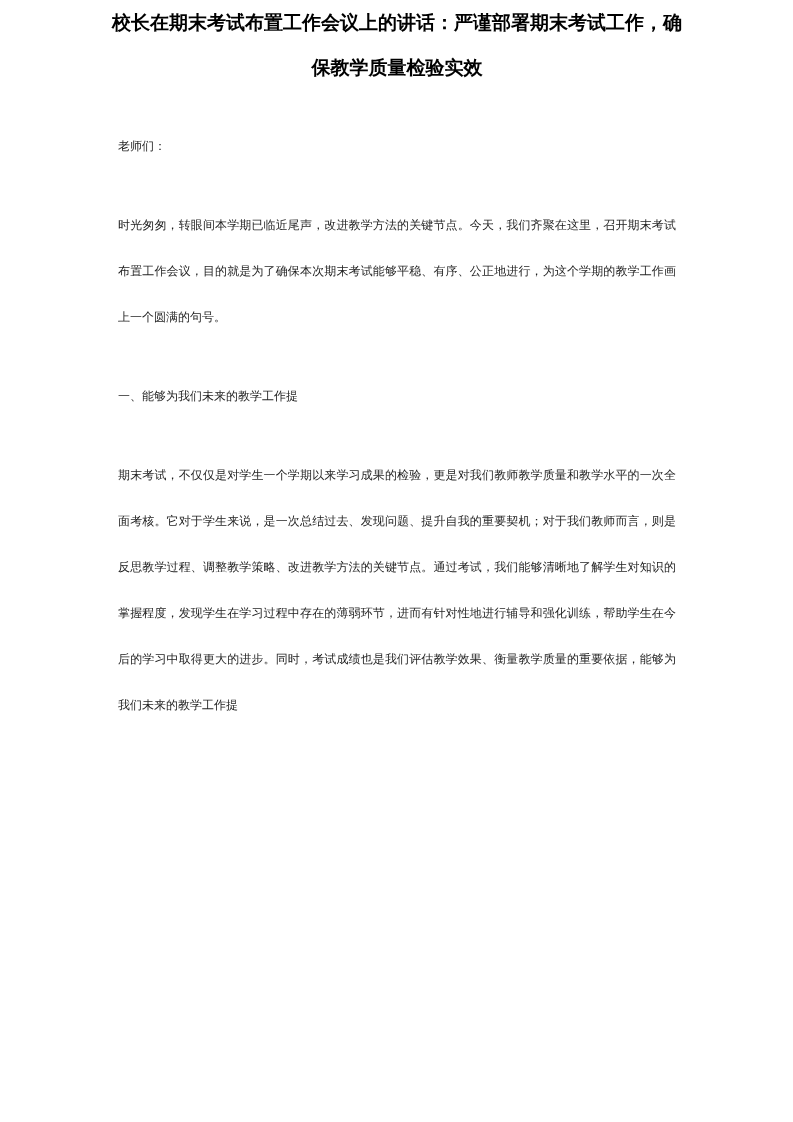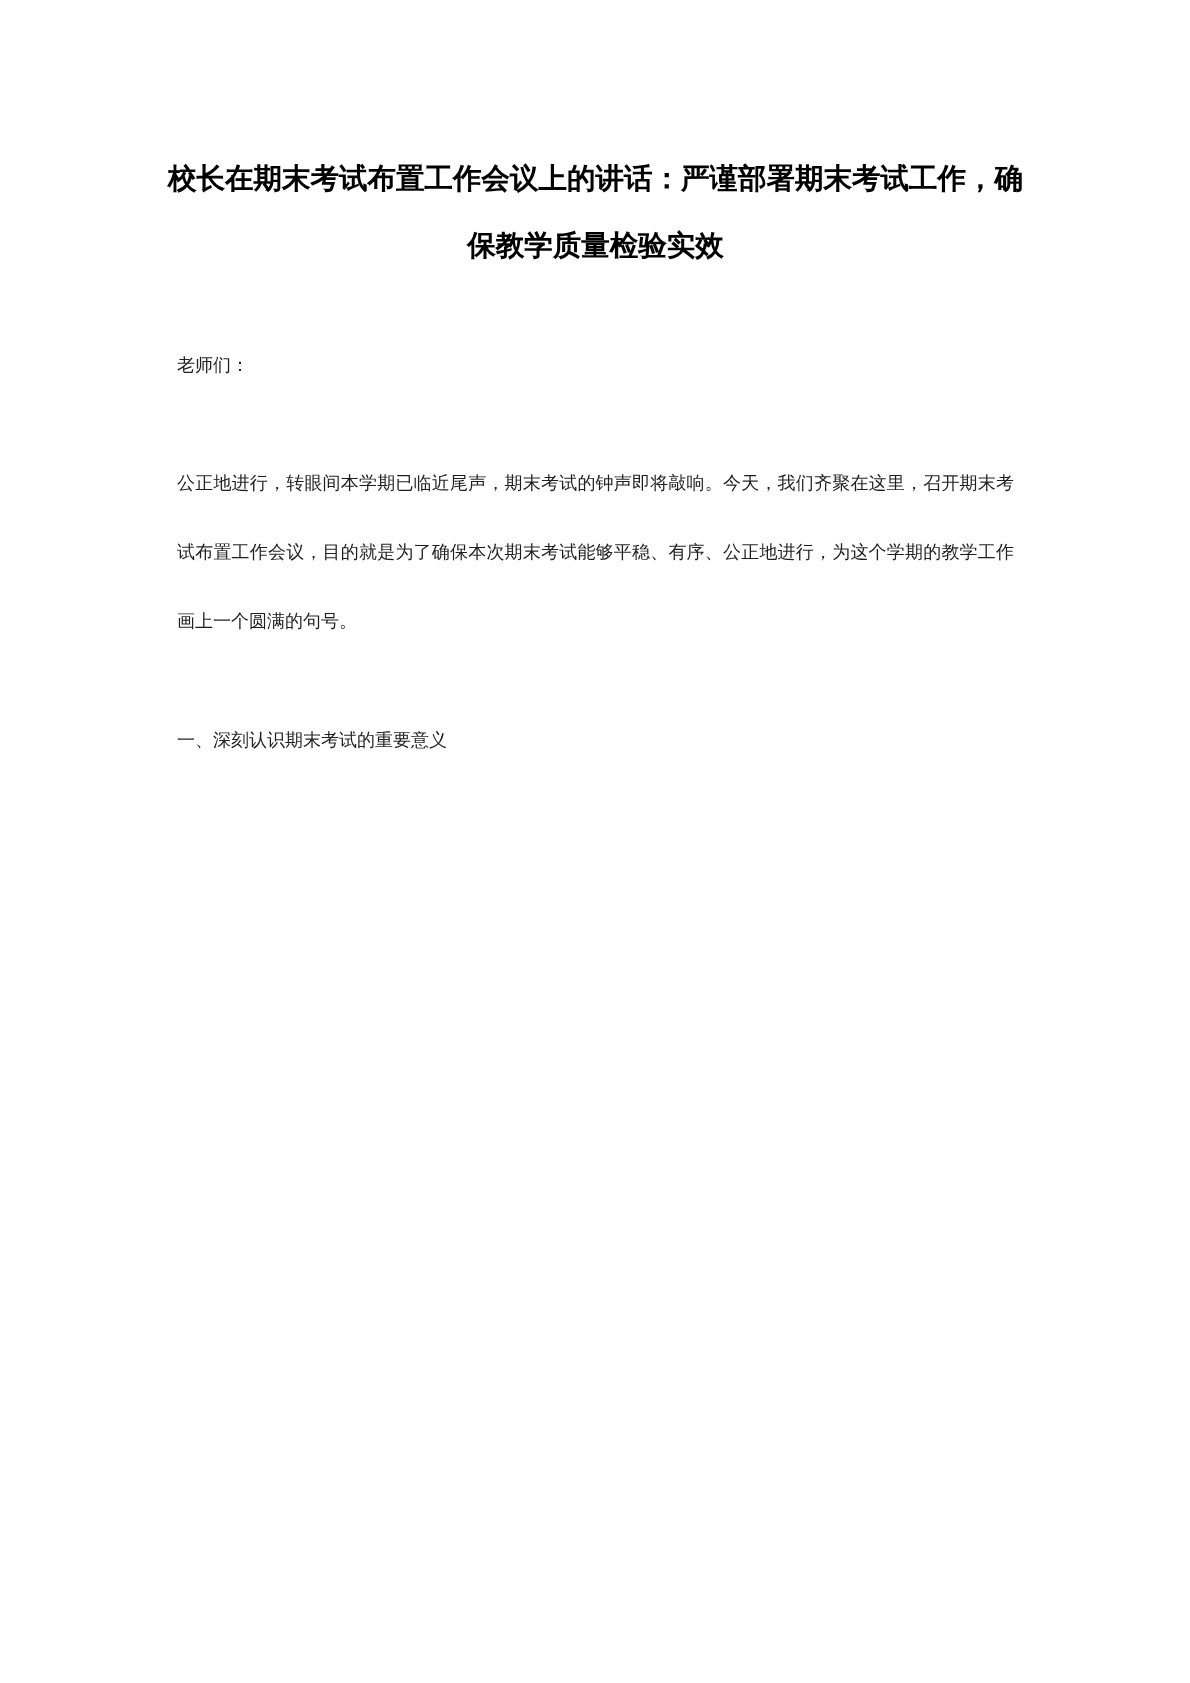--- a/index.html
+++ b/index.html
@@ -11,21 +11,20 @@
     position: relative;
     width: 793px;
     height: 1122px;
     background: #ffffff;
     overflow: hidden;
     font-family: "Liberation Serif", "DejaVu Serif", serif;
   }
   .content {
     width: 558px;
     margin-left: 118px;
-    padding-top: 97px;
     color: #1f1f1f;
   }
   .doc-title {
     margin: 0 -6px 33px -6px;
     font-size: 19px;
     font-weight: bold;
     color: #000000;
     line-height: 45px;
     text-align: center;
     letter-spacing: 0;
@@ -45,18 +44,19 @@
 </head>
 <body>
 
 <div class="page">
   <div class="content">
     <h1 class="doc-title">校长在期末考试布置工作会议上的讲话：严谨部署期末考试工作，确保教学质量检验实效</h1>
 
     <p class="para">老师们：</p>
 
 
-    <p class="para">公正地进行，转眼间本学期已临近尾声，期末考试的钟声即将敲响。今天，我们齐聚在这里，召开期末考试布置工作会议，目的就是为了确保本次期末考试能够平稳、有序、公正地进行，为这个学期的教学工作画上一个圆满的句号。</p>
+    <p class="para">时光匆匆，转眼间本学期已临近尾声，改进教学方法的关键节点。今天，我们齐聚在这里，召开期末考试布置工作会议，目的就是为了确保本次期末考试能够平稳、有序、公正地进行，为这个学期的教学工作画上一个圆满的句号。</p>
 
-    <p class="para">一、深刻认识期末考试的重要意义</p>
+    <p class="para">一、能够为我们未来的教学工作提</p>
 
+    <p class="para">期末考试，不仅仅是对学生一个学期以来学习成果的检验，更是对我们教师教学质量和教学水平的一次全面考核。它对于学生来说，是一次总结过去、发现问题、提升自我的重要契机；对于我们教师而言，则是反思教学过程、调整教学策略、改进教学方法的关键节点。通过考试，我们能够清晰地了解学生对知识的掌握程度，发现学生在学习过程中存在的薄弱环节，进而有针对性地进行辅导和强化训练，帮助学生在今后的学习中取得更大的进步。同时，考试成绩也是我们评估教学效果、衡量教学质量的重要依据，能够为我们未来的教学工作提</p>
   </div>
 </div>
 
 </body></html>

